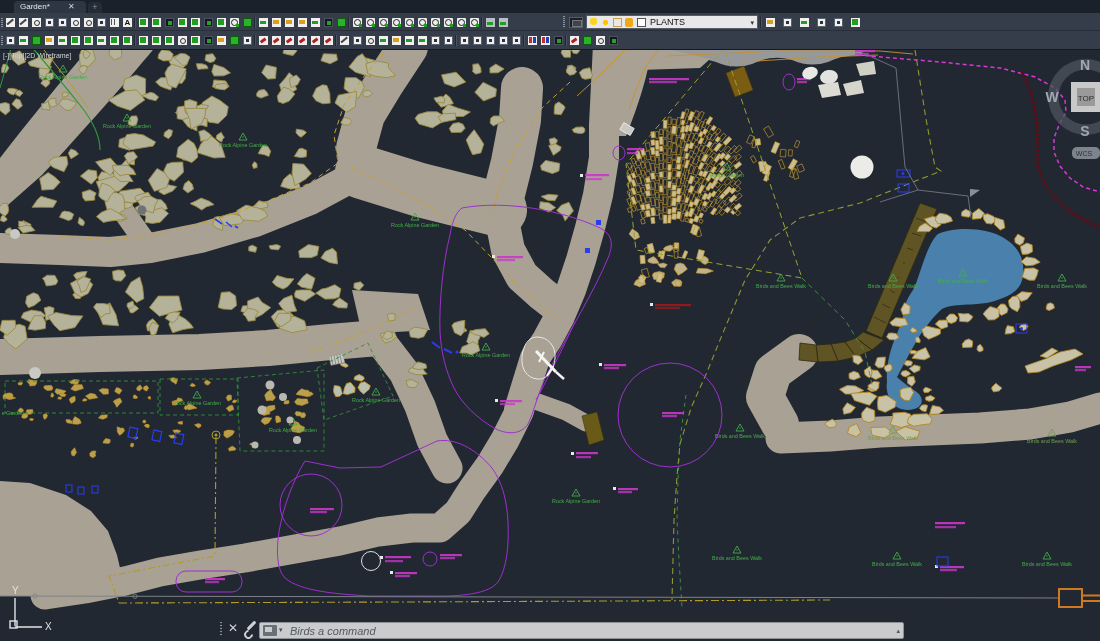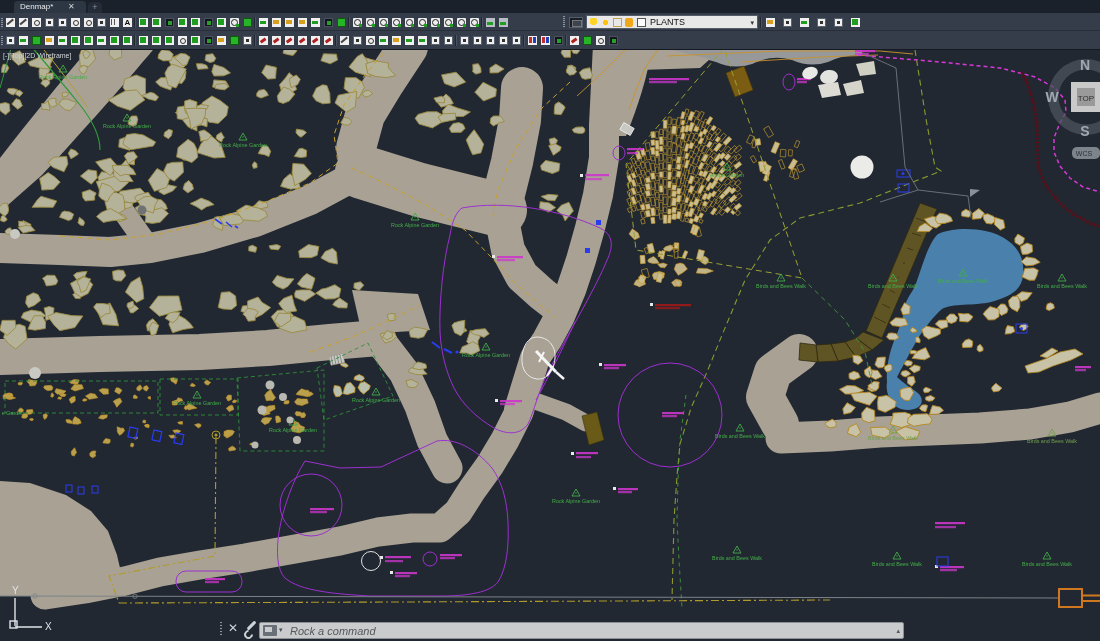--- a/index.html
+++ b/index.html
@@ -920,21 +920,21 @@
 <text x="1084" y="156" font-size="7" fill="#2e3238" text-anchor="middle" font-family="Liberation Sans, sans-serif">WCS</text>
 <g stroke="#dfe3e6" stroke-width="1.4" fill="none">
 <path d="M15,598 L15,626 M15,627 L42,627"></path>
 <rect x="10" y="621" width="7" height="7"></rect>
 </g>
 <text x="12" y="594" font-size="10" fill="#dfe3e6" font-family="Liberation Sans, sans-serif">Y</text>
 <text x="45" y="630" font-size="10" fill="#dfe3e6" font-family="Liberation Sans, sans-serif">X</text>
 <text x="3" y="58" font-size="7" fill="#cfd3d6" font-family="Liberation Sans, sans-serif">[-][Top][2D Wireframe]</text>
 </svg>
 <div id="tabbar"></div>
-<div id="tab1">Denmap*</div>
+<div id="tab1">Garden*</div>
     <div id="tabx">✕</div>
     <div id="tab2">+</div>
 <div id="row1"></div>
     <div id="row2"></div>
 <div style="position:absolute;left:1px;top:18px;width:2px;height:10px;background:repeating-linear-gradient(#8a93a0 0 1px,#3a4250 1px 2px)"></div>
 <div style="position:absolute;left:6px;top:18px;width:9px;height:9px;background:#f0f0f0;box-sizing:border-box">
       <div style="position:absolute;left:0px;top:3px;width:8px;height:1.5px;background:#444;transform:rotate(-40deg)"></div>
     </div>
 <div style="position:absolute;left:19px;top:18px;width:9px;height:9px;background:#f0f0f0;box-sizing:border-box">
       <div style="position:absolute;left:0px;top:3px;width:8px;height:1.5px;background:#444;transform:rotate(-40deg)"></div>
@@ -1232,16 +1232,16 @@
 
 <div style="position:absolute;left:220px;top:622px;width:2px;height:14px;background:repeating-linear-gradient(#8a93a0 0 1px,#2a303a 1px 3px)"></div>
 <div style="position:absolute;left:228px;top:621px;color:#cfd3d8;font:12px Liberation Sans,sans-serif">✕</div>
 <div style="position:absolute;left:246px;top:624px;width:11px;height:3px;background:#cfd3d8;border-radius:2px;transform:rotate(-45deg)"></div>
 <div style="position:absolute;left:244px;top:630px;width:5px;height:5px;border:2px solid #cfd3d8;border-radius:50%;border-top-color:transparent;transform:rotate(45deg)"></div>
 <div style="position:absolute;left:259px;top:622px;width:645px;height:17px;background:#c9cbcd;border:1px solid #8d9094;border-radius:2px;box-sizing:border-box">
   <div style="position:absolute;left:3px;top:2px;width:14px;height:11px;background:#6a7077;border-radius:1px">
         <div style="position:absolute;left:2px;top:2px;width:7px;height:5px;background:#c9cbcd"></div>
       </div>
   <div style="position:absolute;left:19px;top:3px;color:#4a4e52;font-size:7px">▾</div>
-  <div style="position:absolute;left:30px;top:2px;color:#55585c;font:italic 11px Liberation Sans,sans-serif">Rock a command</div>
+  <div style="position:absolute;left:30px;top:2px;color:#55585c;font:italic 11px Liberation Sans,sans-serif">Birds a command</div>
   <div style="position:absolute;right:3px;top:4px;color:#55585c;font-size:7px">▴</div>
 </div>
 
 </div>
 </body></html>

